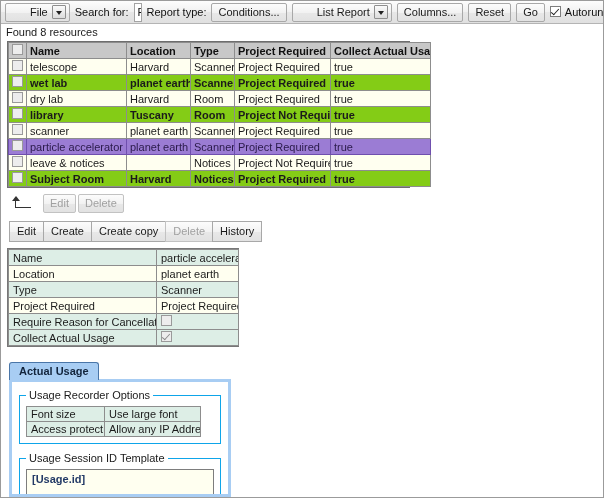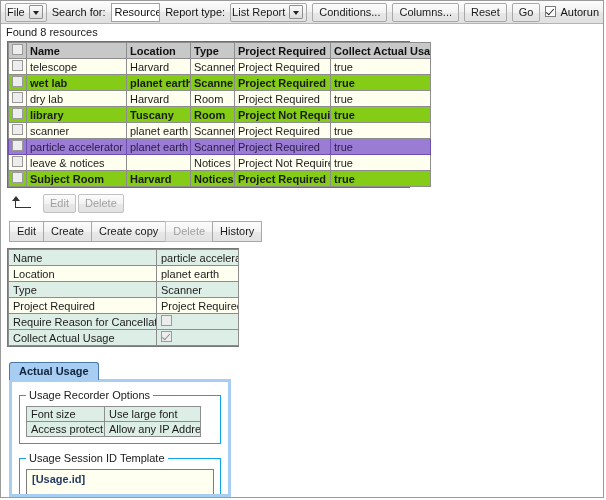--- a/index.html
+++ b/index.html
@@ -51,21 +51,21 @@
     padding: 1px 6px;
     white-space: nowrap;
     cursor: default;
     user-select: none;
   }
   .btn.disabled { color: #a0a0a0; border-color: #c2c2c2; }
   .menu-btn {
     display: inline-flex;
     align-items: center;
     gap: 4px;
-    padding: 1px 3px 1px 1px;
+    padding: 1px 3px 1px 24px;
   }
   .arrow-box {
     display: inline-block;
     width: 12px;
     height: 12px;
     border: 1px solid #8f8f8f;
     background: linear-gradient(to bottom, #fbfbfb, #dcdcdc);
     position: relative;
     border-radius: 1px;
   }
@@ -326,25 +326,25 @@
 <div class="app-frame">
 
   <div class="toolbar">
     <div class="btn menu-btn">
       <span>File</span>
       <span class="arrow-box"></span>
     </div>
     <span class="lbl">Search for:</span>
     <div class="text-field" id="search-input" placeholder="Search for...">Resource</div>
     <span class="lbl">Report type:</span>
+    <div class="btn">Conditions...</div>
     <div class="btn menu-btn">
       <span>List Report</span>
       <span class="arrow-box"></span>
     </div>
-    <div class="btn">Conditions...</div>
     <div class="btn">Columns...</div>
     <div class="btn">Reset</div>
     <div class="btn">Go</div>
     <label class="cb-wrap">
       <span class="cb checked"></span>
       <span class="lbl">Autorun</span>
     </label>
   </div>
 
   <div class="status-line">Found 8 resources</div>

